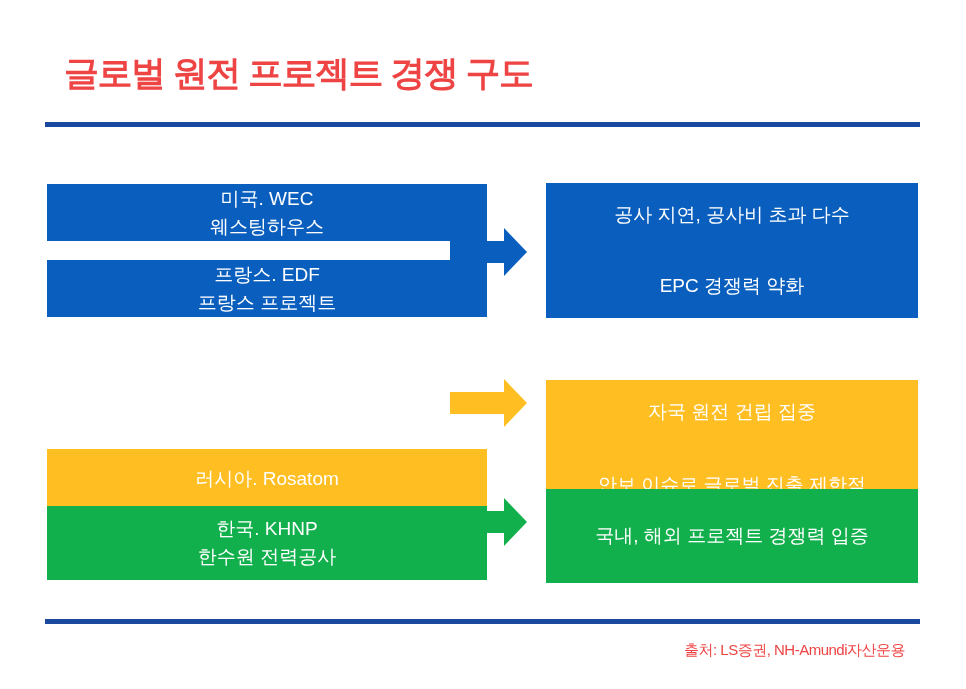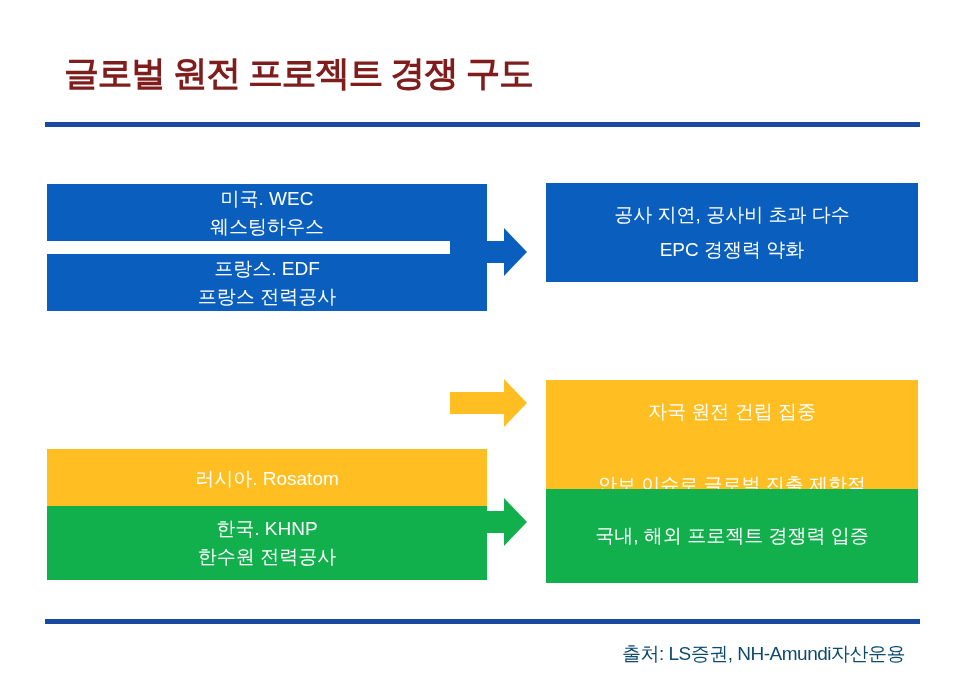--- a/index.html
+++ b/index.html
@@ -2,21 +2,21 @@
 <html><head>
 <meta charset="utf-8">
 <style>
   html,body{margin:0;padding:0;background:#ffffff;}
   .slide{
     position:relative;width:966px;height:689px;background:#ffffff;overflow:hidden;
     font-family:"Liberation Sans","DejaVu Sans",sans-serif;
   }
   .title{
     position:absolute;left:64px;top:50px;width:860px;
-    font-size:35px;font-weight:800;letter-spacing:-1.5px;color:#7f1d1d;
+    font-size:35px;font-weight:800;letter-spacing:-1.5px;color:#ef4444;
   }
   .rule{position:absolute;left:45px;width:875px;height:5px;background:#1A4AA0;}
   .rule.top{top:122px;}
   .rule.bottom{top:619px;}
 
   .box{
     position:absolute;display:flex;flex-direction:column;align-items:center;justify-content:center;
     color:#ffffff;text-align:center;font-size:19px;font-weight:500;line-height:28px;
   }
   .box .line{width:100%;}
@@ -29,38 +29,38 @@
   .c-green{background:#12B04C;}
 
   .arrow{position:absolute;left:450px;display:flex;align-items:center;height:48px;}
   .arrow .shaft{width:54px;height:22px;}
   .arrow .head{width:0;height:0;border-top:24px solid transparent;border-bottom:24px solid transparent;}
   .arrow.a-blue .shaft{background:#0A5FBE;} .arrow.a-blue .head{border-left:23px solid #0A5FBE;}
   .arrow.a-yellow .shaft{background:#FFBE21;} .arrow.a-yellow .head{border-left:23px solid #FFBE21;}
   .arrow.a-green .shaft{background:#12B04C;} .arrow.a-green .head{border-left:23px solid #12B04C;}
 
   .source{
-    position:absolute;right:61px;top:641px;font-size:19px;color:#0c4a6e;letter-spacing:-0.5px;
+    position:absolute;right:61px;top:641px;font-size:15px;color:#ef4444;letter-spacing:-0.5px;
   }
 </style>
 </head>
 <body>
 
 <div class="slide">
 
   <div class="title">글로벌 원전 프로젝트 경쟁 구도</div>
   <div class="rule top"></div>
 
   <div class="box left-col c-blue" style="top:184px;height:57px;">
     <div class="line">미국. WEC</div>
     <div class="line">웨스팅하우스</div>
   </div>
-  <div class="box left-col c-blue" style="top:254px;height:57px;">
+  <div class="box left-col c-blue" style="top:260px;height:57px;">
     <div class="line">프랑스. EDF</div>
-    <div class="line">프랑스 전력공사</div>
+    <div class="line">프랑스 프로젝트</div>
   </div>
   <div class="box left-col c-yellow" style="top:413px;height:60px;margin-top:36px;">
     <div class="line">러시아. Rosatom</div>
   </div>
   <div class="box left-col c-green" style="top:506px;height:74px;">
     <div class="line">한국. KHNP</div>
     <div class="line">한수원 전력공사</div>
   </div>
 
   <div class="arrow a-blue" style="top:228px;">
@@ -69,21 +69,21 @@
   </div>
   <div class="arrow a-yellow" style="top:379px;">
     <div class="shaft"></div>
     <div class="head"></div>
   </div>
   <div class="arrow a-green" style="top:498px;">
     <div class="shaft"></div>
     <div class="head"></div>
   </div>
 
-  <div class="box right-col c-blue spread" style="top:183px;height:99px;">
+  <div class="box right-col c-blue spread" style="top:183px;height:135px;">
     <div class="line">공사 지연, 공사비 초과 다수</div>
     <div class="line">EPC 경쟁력 약화</div>
   </div>
   <div class="box right-col c-yellow spread" style="top:336px;height:137px;margin-top:44px;">
     <div class="line">자국 원전 건립 집중</div>
     <div class="line">안보 이슈로 글로벌 진출 제한적</div>
   </div>
   <div class="box right-col c-green" style="top:489px;height:94px;">
     <div class="line">국내, 해외 프로젝트 경쟁력 입증</div>
   </div>

